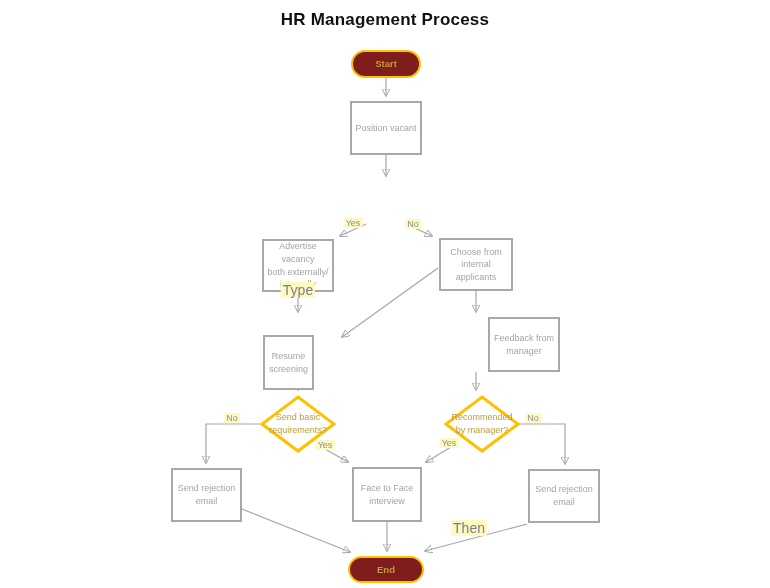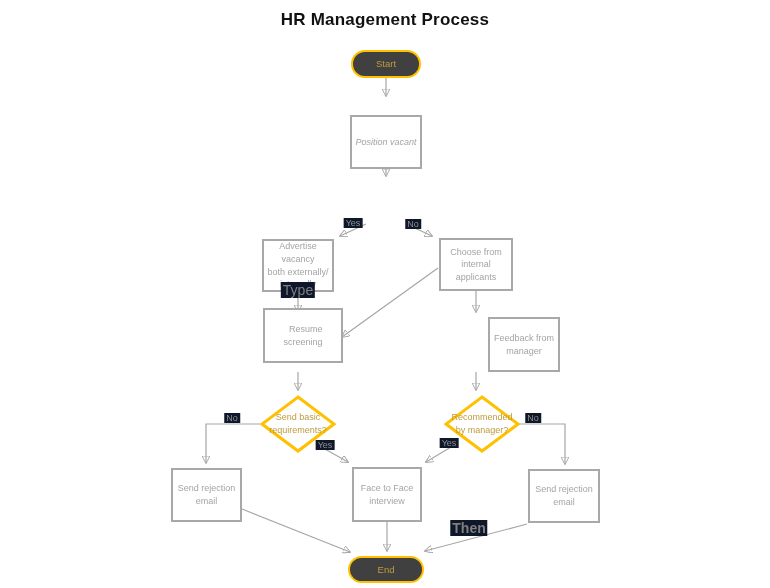--- a/index.html
+++ b/index.html
@@ -16,29 +16,29 @@
 
   .node {
     position:absolute; display:flex; align-items:center; justify-content:center;
     text-align:center; box-sizing:border-box;
   }
   .node .lbl { white-space:pre-line; line-height:1.4; position:relative; z-index:2; }
 
   .process { border:2px solid #a8a8a8; background:#ffffff; }
   .process .lbl { font-size:9px; color:#a4a4a4; }
 
-  .terminal { border:2.5px solid #ffc000; border-radius:16px; background:#404040; }
+  .terminal { border:2.5px solid #ffc000; border-radius:16px; background:#7f1d1d;font-weight:bold; }
   .terminal .lbl { font-size:9.5px; color:#bf9b3c; }
 
   .decision { background:transparent; }
   .decision svg.dshape { position:absolute; left:0; top:0; z-index:1; }
   .decision .lbl { font-size:9px; color:#bf9b3c; }
 
   .edge-label {
-    position:absolute; transform:translateX(-50%); background:#0f172a;
+    position:absolute; transform:translateX(-50%); background:#fef9c3;
     font-size:9px; color:#8f8f8f; padding:0 2px; z-index:3; white-space:nowrap;
   }
   .edge-label.big { font-size:14px; color:#7f7f7f; }
 </style>
 </head>
 <body>
 
 <div class="canvas">
 
   <div class="title">HR Management Process</div>
@@ -64,37 +64,37 @@
     <polyline points="514,424 565,424 565,464" marker-end="url(#arr)"></polyline>
     <path d="M242 509 L350 552" marker-end="url(#arr)"></path>
     <path d="M387 522 V551" marker-end="url(#arr)"></path>
     <path d="M527 524 L425 551" marker-end="url(#arr)"></path>
   </svg>
 
   <div class="node terminal" style="left:351px;top:50px;width:70px;height:28px;">
     <span class="lbl">Start</span>
   </div>
 
-  <div class="node process" style="left:350px;top:115px;width:72px;height:54px;font-style:italic;">
+  <div class="node process" style="left:350px;top:101px;width:72px;height:54px;">
     <span class="lbl">Position vacant</span>
   </div>
 
 
   <div class="node process" style="left:262px;top:239px;width:72px;height:53px;">
     <span class="lbl">Advertise vacancy
 both externally/
 internally</span>
   </div>
 
   <div class="node process" style="left:439px;top:238px;width:74px;height:53px;">
     <span class="lbl">Choose from
 internal applicants</span>
   </div>
 
-  <div class="node process" style="left:263px;top:308px;width:80px;height:55px;text-align:right;">
+  <div class="node process" style="left:263px;top:335px;width:51px;height:55px;">
     <span class="lbl">Resume
 screening</span>
   </div>
 
   <div class="node process" style="left:440px;top:317px;width:72px;height:55px;margin-left:48px;">
     <span class="lbl">Feedback from
 manager</span>
   </div>
 
   <div class="node decision" style="left:260px;top:395px;width:76px;height:58px;">
@@ -132,15 +132,15 @@
     <span class="lbl">End</span>
   </div>
 
   <span class="edge-label" style="left:353px;top:218px;">Yes</span>
   <span class="edge-label" style="left:413px;top:219px;">No</span>
   <span class="edge-label big" style="left:298px;top:282px;text-align:center;">Type</span>
   <span class="edge-label" style="left:232px;top:413px;">No</span>
   <span class="edge-label" style="left:325px;top:440px;">Yes</span>
   <span class="edge-label" style="left:449px;top:438px;">Yes</span>
   <span class="edge-label" style="left:533px;top:413px;">No</span>
-  <span class="edge-label big" style="left:469px;top:520px;font-weight:bold;">Then</span>
+  <span class="edge-label big" style="left:469px;top:520px;">Then</span>
 
 </div>
 
 </body></html>

